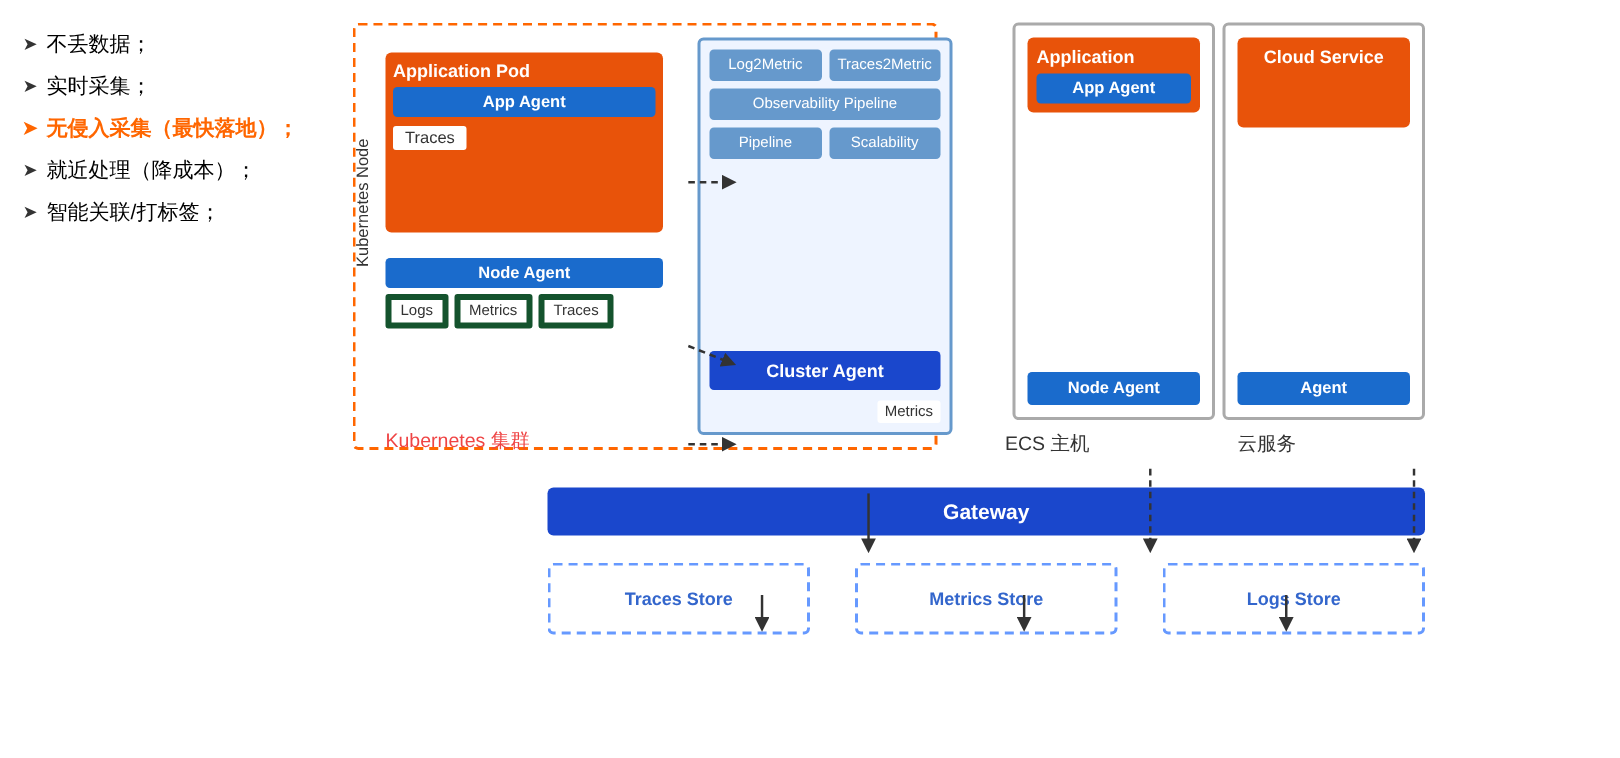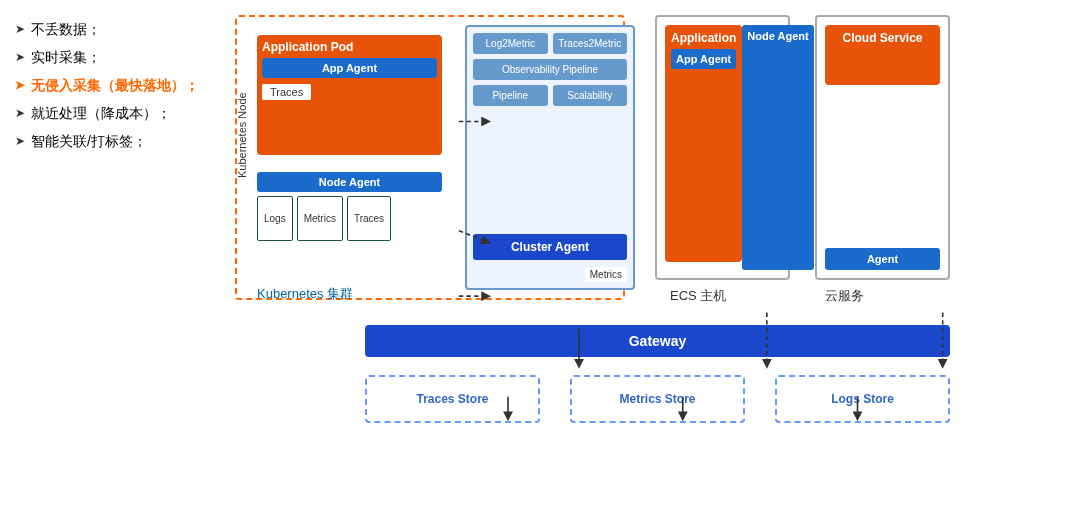--- a/index.html
+++ b/index.html
@@ -118,24 +118,24 @@
       font-weight: bold;
       text-align: center;
       margin-bottom: 4px;
     }
     .tags-row {
       display: flex;
       gap: 4px;
     }
     .tag {
       background: #fff;
-      border: 1px solid #14532d;
+      border: 4px solid #14532d;
       color: #333;
       font-size: 10px;
-      padding: 16px 6px;
+      padding: 2px 6px;
       border-radius: 2px;
     }
 
     
     .k8s-node-label {
       position: absolute;
       top: 155px;
       left: 5px;
       font-size: 11px;
       color: #333;
@@ -143,21 +143,21 @@
       transform-origin: left center;
       white-space: nowrap;
     }
 
     
     .k8s-cluster-label {
       position: absolute;
       top: 268px;
       left: 20px;
       font-size: 13px;
-      color: #0369a1;
+      color: #ef4444;
     }
 
     
     .pipeline-box {
       position: absolute;
       top: 10px;
       left: 230px;
       width: 170px;
       height: 265px;
       border: 2px solid #6699cc;
@@ -208,28 +208,28 @@
       border-radius: 2px;
       align-self: flex-end;
       margin-left: auto;
       margin-top: 2px;
     }
 
     
     .ecs-box {
       position: absolute;
       top: 0;
-      left: 420px;
+      left: 440px;
       width: 135px;
       height: 265px;
       border: 2px solid #aaa;
       border-radius: 4px;
       padding: 8px;
       display: flex;
-      flex-direction: row;
+      flex-direction: column;
     }
     .ecs-app-block {
       background: #e8530a;
       border-radius: 4px;
       padding: 6px;
       margin-bottom: 8px;
       flex-shrink: 0;
     }
     .ecs-app-label {
       color: #fff;

